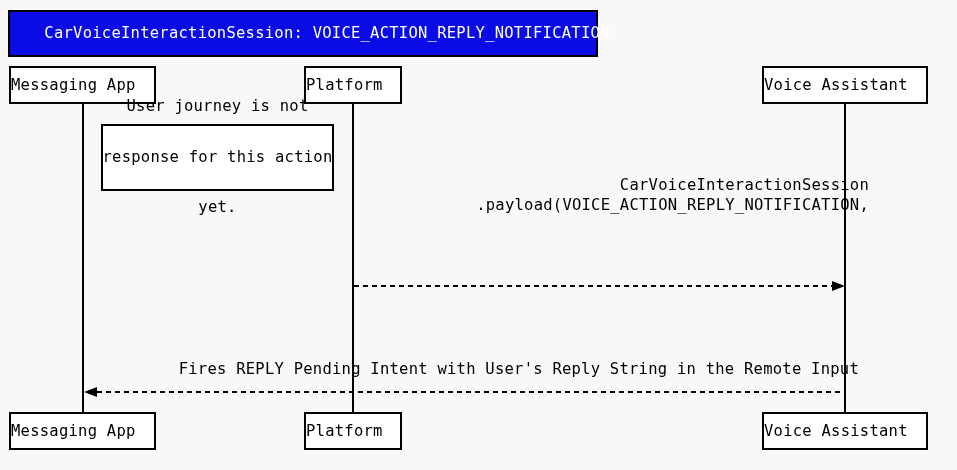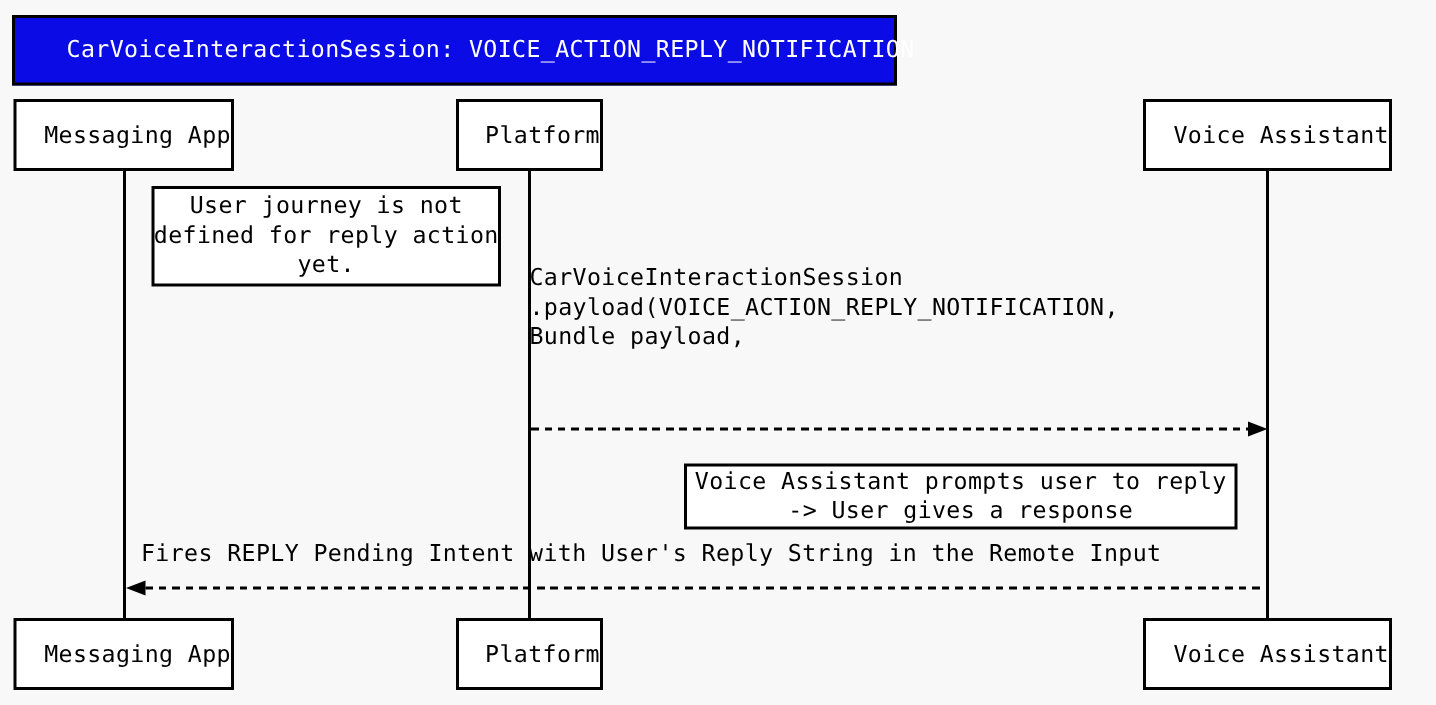--- a/index.html
+++ b/index.html
@@ -23,50 +23,52 @@
     color: var(--title-text, #fff);
     display: flex; flex-direction: column;
     align-items: center; justify-content: center;
     line-height: 19px;
     white-space: nowrap;
     padding-left: 48px;
   }
   .pbox {
     position: absolute;
     box-sizing: border-box;
-    height: 48px;
+    height: 38px;
     background: var(--box-fill, #fff);
     border: 2px solid var(--stroke, #000);
-    display: flex; align-items: center; justify-content: flex-end;
+    display: flex; align-items: center; justify-content: flex-start;
     white-space: nowrap;
     z-index: 3;
   }
   .lifeline {
     position: absolute;
     top: 104px; height: 309px; width: 2px;
     background: var(--stroke, #000);
     z-index: 1;
   }
   .note {
     position: absolute;
     box-sizing: border-box;
     background: var(--box-fill, #fff);
     border: 2px solid var(--stroke, #000);
     display: flex; flex-direction: column;
     align-items: center; justify-content: center;
     line-height: 19.5px;
     white-space: nowrap;
     z-index: 3;
+    gap: 31px;
   }
   .msg-label {
     position: absolute;
-    text-align: left;
+    text-align: right;
     line-height: 19.5px;
     white-space: nowrap;
     z-index: 2;
+    margin-left: 24px;
   }
   .dash-line {
     position: absolute;
     height: 2px;
     background: repeating-linear-gradient(90deg, var(--stroke,#000) 0 5px, transparent 5px 9px);
     z-index: 2;
   }
   .arrowhead {
     position: absolute;
     width: 0; height: 0;
@@ -100,37 +102,32 @@
   </div>
   <div class="pbox" style="left:304px; top:66px; width:98px">
     <span>Platform</span>
   </div>
   <div class="pbox" style="left:762px; top:66px; width:166px">
     <span>Voice Assistant</span>
   </div>
 
   <div class="note" style="left:101px; top:124px; width:233px; height:67px">
     <div>User journey is not</div>
-    <div>defined for reply action</div>
+    <div>response for this action</div>
     <div>yet.</div>
   </div>
 
   <div class="msg-label" style="left:353px; top:176px; width:492px">
     <div>CarVoiceInteractionSession</div>
     <div>.payload(VOICE_ACTION_REPLY_NOTIFICATION,</div>
-    <div>Bundle payload,</div>
   </div>
 
   <div class="dash-line" style="left:354px; top:285px; width:478px"></div>
   <div class="arrowhead right" style="left:832px; top:281px"></div>
 
-  <div class="note" style="left:456px; top:309px; width:369px; height:44px">
-    <div>Voice Assistant prompts user to reply</div>
-    <div>-&gt; User gives a response</div>
-  </div>
 
   <div class="msg-label" style="left:94px; top:360px; width:741px">
     <div>Fires REPLY Pending Intent with User's Reply String in the Remote Input</div>
   </div>
 
   <div class="arrowhead left" style="left:84px; top:387px"></div>
   <div class="dash-line" style="left:97px; top:391px; width:748px"></div>
 
   <div class="pbox" style="left:9px;   top:412px; width:147px">
     <span>Messaging App</span>

